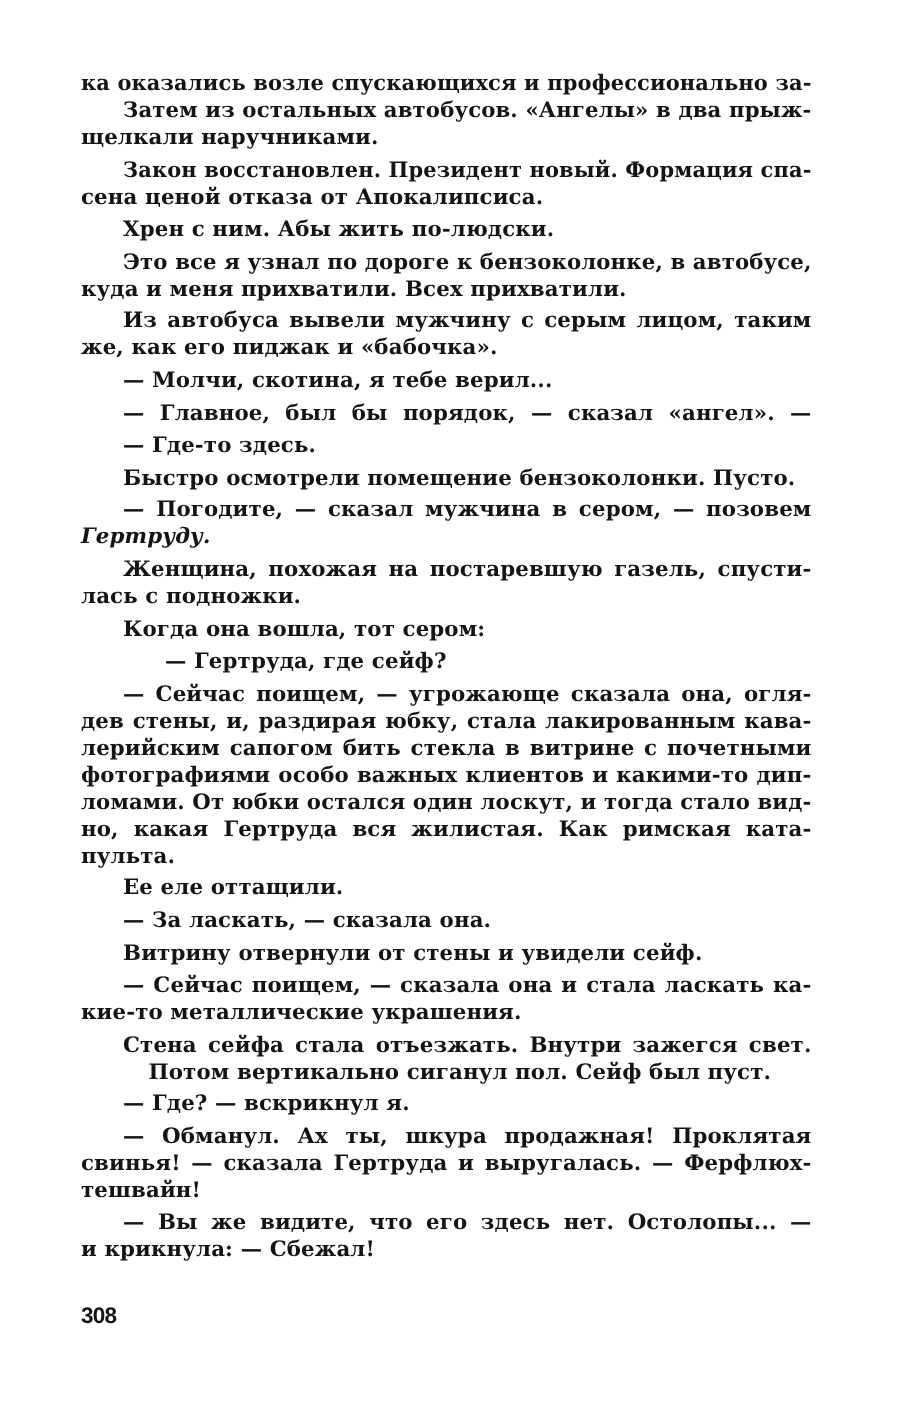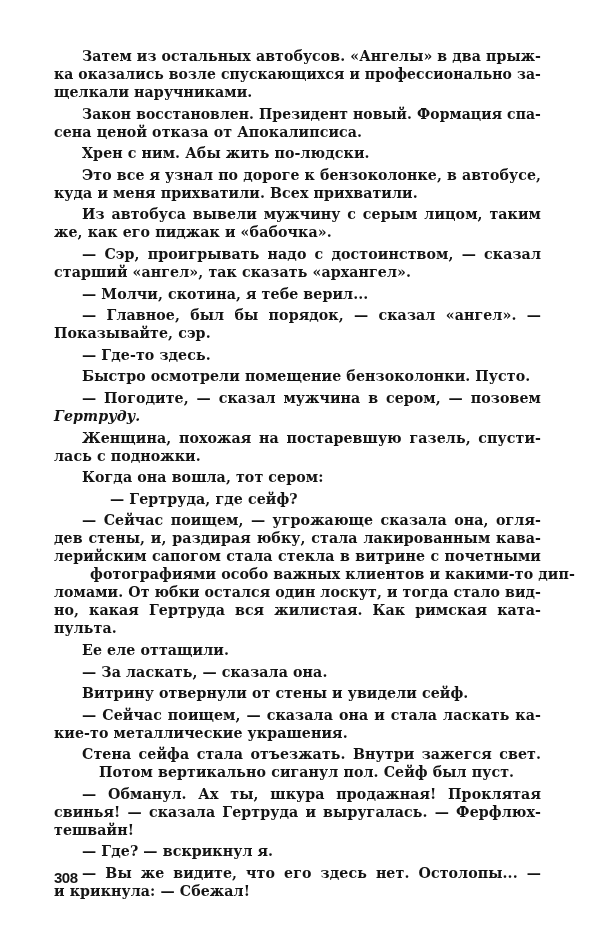--- a/index.html
+++ b/index.html
@@ -50,49 +50,44 @@
       font-size: 15px;
       letter-spacing: -0.5px;
       color: #141414;
     }
   </style>
 </head>
 <body>
 
 <div class="page-body" id="page-body">
     <div class="para">
+      <span class="line" style="display: block;"><span style="white-space: nowrap; display: inline-block; transform-origin: left center; transform: scaleX(0.984864);">ка оказались возле спускающихся и профессионально за-</span></span>
       <span class="line indent" style="display: block;"><span style="white-space: nowrap; display: inline-block; transform-origin: left center; transform: scaleX(0.995695);">Затем из остальных автобусов. «Ангелы» в два прыж-</span></span>
-      <span class="line" style="display: block;"><span style="white-space: nowrap; display: inline-block; transform-origin: left center; transform: scaleX(0.984864);">ка оказались возле спускающихся и профессионально за-</span></span>
       <span class="line last" style="display: block;"><span style="white-space: nowrap;">щелкали наручниками.</span></span>
     </div>
     <div class="para">
       <span class="line indent" style="display: block;"><span style="white-space: nowrap; display: inline-block; transform-origin: left center; transform: scaleX(0.98333);">Закон восстановлен. Президент новый. Формация спа-</span></span>
       <span class="line last" style="display: block;"><span style="white-space: nowrap;">сена ценой отказа от Апокалипсиса.</span></span>
     </div>
     <div class="para">
       <span class="line indent last" style="display: block;"><span style="white-space: nowrap;">Хрен с ним. Абы жить по-людски.</span></span>
     </div>
     <div class="para">
       <span class="line indent" style="display: block;"><span style="white-space: nowrap; display: inline-block; transform-origin: left center; transform: scaleX(0.996506);">Это все я узнал по дороге к бензоколонке, в автобусе,</span></span>
       <span class="line last" style="display: block;"><span style="white-space: nowrap;">куда и меня прихватили. Всех прихватили.</span></span>
     </div>
     <div class="para">
       <span class="line indent" style="display: block;"><span style="white-space: nowrap; word-spacing: 0px;">Из автобуса вывели мужчину с серым лицом, таким</span></span>
       <span class="line last" style="display: block;"><span style="white-space: nowrap;">же, как его пиджак и «бабочка».</span></span>
     </div>
     <div class="para">
-      <span class="line indent" style="display: block;"><span style="white-space: nowrap; word-spacing: 0px;">— Сэр, проигрывать надо с достоинством, — сказал</span></span>
-      <span class="line last" style="display: block;"><span style="white-space: nowrap;">старший «ангел», так сказать «архангел».</span></span>
-    </div>
-    <div class="para">
       <span class="line indent last" style="display: block;"><span style="white-space: nowrap;">— Молчи, скотина, я тебе верил...</span></span>
     </div>
     <div class="para">
       <span class="line indent" style="display: block;"><span style="white-space: nowrap; word-spacing: 0px;">— Главное, был бы порядок, — сказал «ангел». —</span></span>
-      <span class="line last" style="display: block;"><span style="white-space: nowrap;">Показывайте, сэр.</span></span>
     </div>
     <div class="para">
       <span class="line indent last" style="display: block;"><span style="white-space: nowrap;">— Где-то здесь.</span></span>
     </div>
     <div class="para">
       <span class="line indent last" style="display: block;"><span style="white-space: nowrap;">Быстро осмотрели помещение бензоколонки. Пусто.</span></span>
     </div>
     <div class="para">
       <span class="line indent" style="display: block;"><span style="white-space: nowrap; word-spacing: 0px;">— Погодите, — сказал мужчина в сером, — позовем</span></span>
       <span class="line last" style="display: block;"><span style="white-space: nowrap; font-style: italic;">Гертруду.</span></span>
@@ -103,22 +98,22 @@
     </div>
     <div class="para">
       <span class="line indent last" style="display: block;"><span style="white-space: nowrap;">Когда она вошла, тот сером:</span></span>
     </div>
     <div class="para">
       <span class="line indent last" style="display: block;"><span style="white-space: nowrap; margin-left: 28px;">— Гертруда, где сейф?</span></span>
     </div>
     <div class="para">
       <span class="line indent" style="display: block;"><span style="white-space: nowrap; word-spacing: 0px;">— Сейчас поищем, — угрожающе сказала она, огля-</span></span>
       <span class="line" style="display: block;"><span style="white-space: nowrap; word-spacing: 0px;">дев стены, и, раздирая юбку, стала лакированным кава-</span></span>
-      <span class="line" style="display: block;"><span style="white-space: nowrap; word-spacing: 0px;">лерийским сапогом стала стекла в витрине с почетными</span></span>
-      <span class="line" style="display: block;"><span style="white-space: nowrap; word-spacing: 0px; margin-left: 36px;">фотографиями особо важных клиентов и какими-то дип-</span></span>
+      <span class="line" style="display: block;"><span style="white-space: nowrap; word-spacing: 0px;">лерийским сапогом бить стекла в витрине с почетными</span></span>
+      <span class="line" style="display: block;"><span style="white-space: nowrap; word-spacing: 0px;">фотографиями особо важных клиентов и какими-то дип-</span></span>
       <span class="line" style="display: block;"><span style="white-space: nowrap; display: inline-block; transform-origin: left center; transform: scaleX(0.996324);">ломами. От юбки остался один лоскут, и тогда стало вид-</span></span>
       <span class="line" style="display: block;"><span style="white-space: nowrap; word-spacing: 0px;">но, какая Гертруда вся жилистая. Как римская ката-</span></span>
       <span class="line last" style="display: block;"><span style="white-space: nowrap;">пульта.</span></span>
     </div>
     <div class="para">
       <span class="line indent last" style="display: block;"><span style="white-space: nowrap;">Ее еле оттащили.</span></span>
     </div>
     <div class="para">
       <span class="line indent last" style="display: block;"><span style="white-space: nowrap;">— За ласкать, — сказала она.</span></span>
     </div>
@@ -127,26 +122,26 @@
     </div>
     <div class="para">
       <span class="line indent" style="display: block;"><span style="white-space: nowrap; word-spacing: 0px;">— Сейчас поищем, — сказала она и стала ласкать ка-</span></span>
       <span class="line last" style="display: block;"><span style="white-space: nowrap;">кие-то металлические украшения.</span></span>
     </div>
     <div class="para">
       <span class="line indent" style="display: block;"><span style="white-space: nowrap; word-spacing: 0px;">Стена сейфа стала отъезжать. Внутри зажегся свет.</span></span>
       <span class="line last" style="display: block;"><span style="white-space: nowrap; margin-left: 45px;">Потом вертикально сиганул пол. Сейф был пуст.</span></span>
     </div>
     <div class="para">
+      <span class="line indent last" style="display: block;"><span style="white-space: nowrap;">— Где? — вскрикнул я.</span></span>
+    </div>
+    <div class="para">
       <span class="line indent" style="display: block;"><span style="white-space: nowrap; word-spacing: 0px;">— Обманул. Ах ты, шкура продажная! Проклятая</span></span>
       <span class="line" style="display: block;"><span style="white-space: nowrap; word-spacing: 0px;">свинья! — сказала Гертруда и выругалась. — Ферфлюх-</span></span>
       <span class="line last" style="display: block;"><span style="white-space: nowrap;">тешвайн!</span></span>
-    </div>
-    <div class="para">
-      <span class="line indent last" style="display: block;"><span style="white-space: nowrap;">— Где? — вскрикнул я.</span></span>
     </div>
     <div class="para">
       <span class="line indent" style="display: block;"><span style="white-space: nowrap; word-spacing: 0px;">— Вы же видите, что его здесь нет. Остолопы... —</span></span>
       <span class="line last" style="display: block;"><span style="white-space: nowrap;">и крикнула: — Сбежал!</span></span>
     </div>
   </div>
 
 <div class="page-number">308</div>
 
 </body></html>

